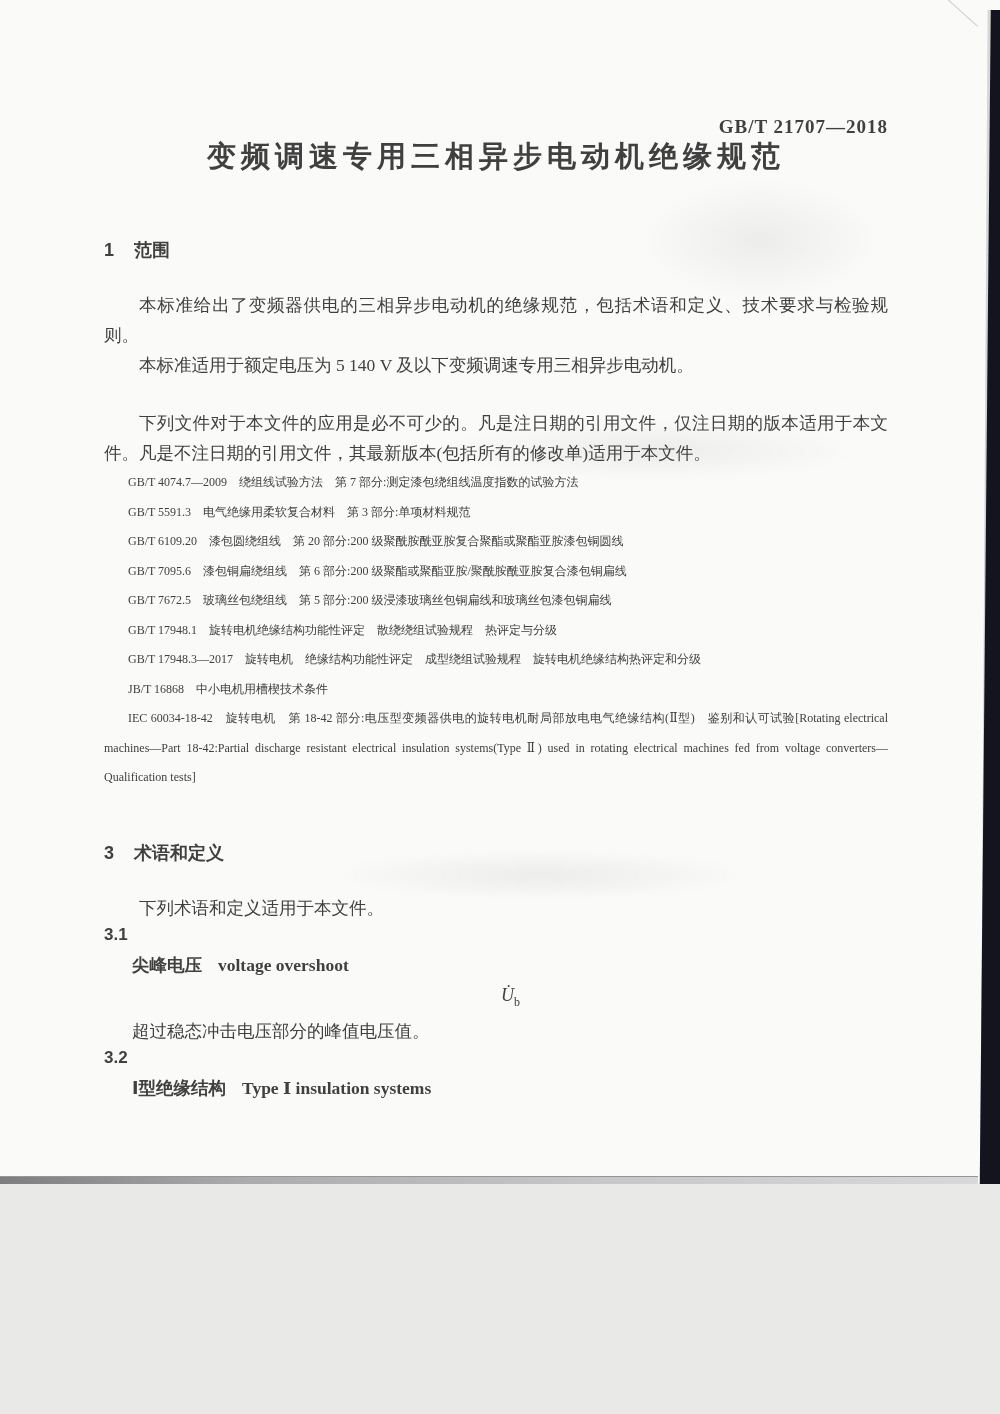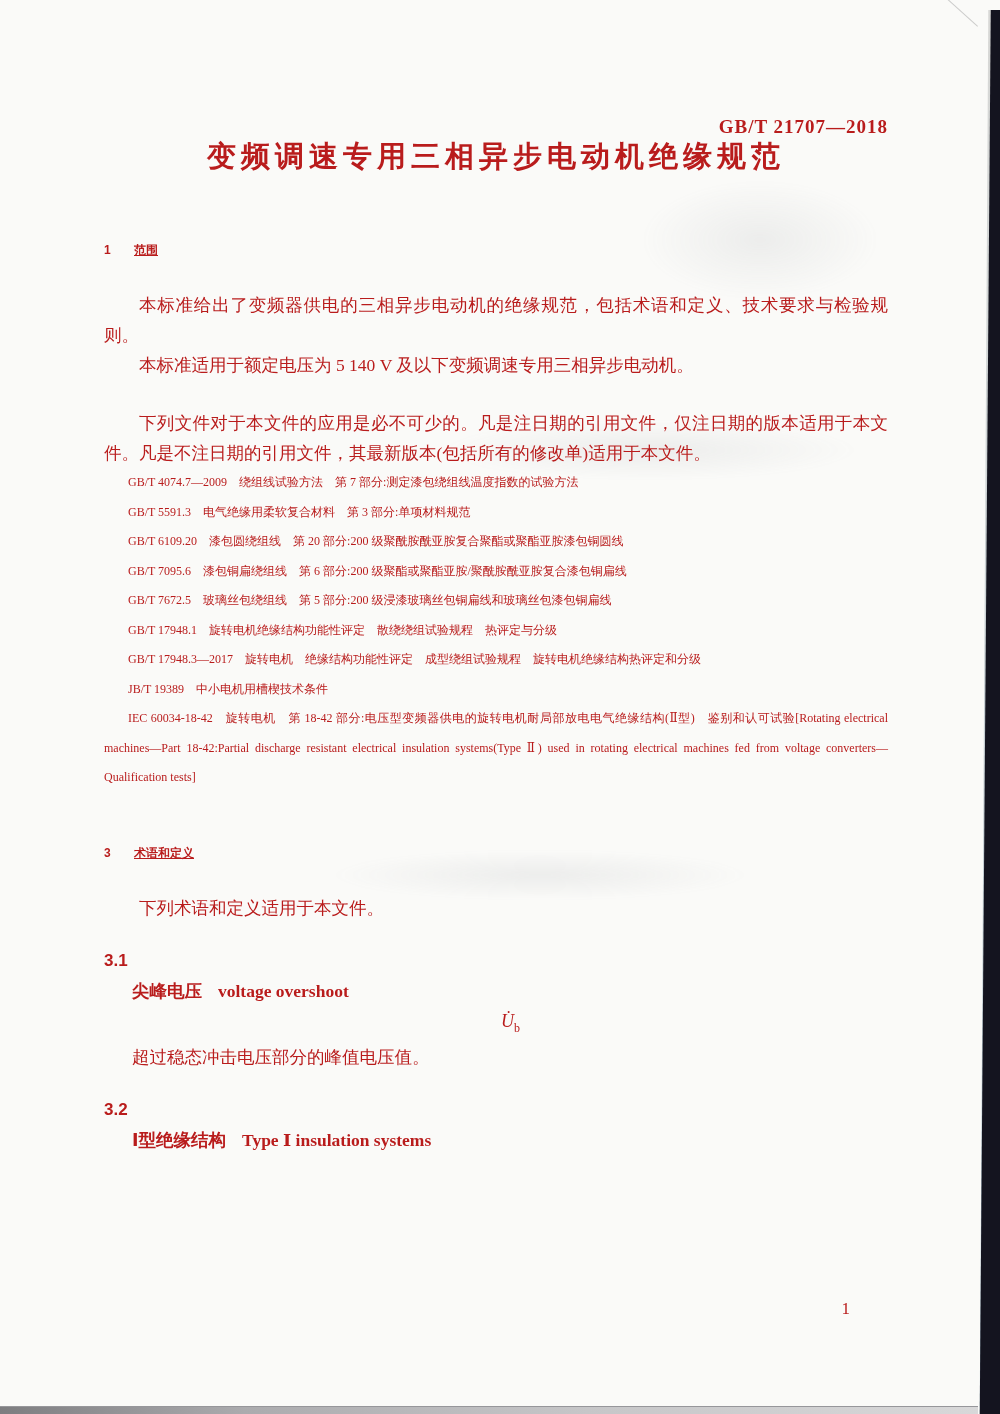--- a/index.html
+++ b/index.html
@@ -1,23 +1,23 @@
 <!DOCTYPE html>
 <html lang="zh"><head>
 <meta charset="utf-8">
 <style>
   html,body{margin:0;padding:0;background:#e9e9e7;}
   .page{
     position:relative;
-    width:1000px;height:1414px;
+    width:1000px;height:1184px;
     margin:0 auto;
     background:#fafaf8;
     overflow:hidden;
     font-family:"Liberation Serif","DejaVu Serif",serif;
-    color:#b91c1c;
+    color:#404040;
   }
   .content{
     position:relative;
     padding:116px 112px 0 104px;
     z-index:2;
   }
   .header-code{
     text-align:right;
     font-size:19px;
     font-weight:bold;
@@ -28,45 +28,43 @@
     text-align:center;
     font-family:"Liberation Sans","DejaVu Sans",sans-serif;
     font-size:29px;
     font-weight:bold;
     letter-spacing:5px;
     line-height:36px;
   }
   .sec-heading{
     margin-top:64px;
     font-family:"Liberation Sans","DejaVu Sans",sans-serif;
-    font-size:12px;
+    font-size:18px;
     font-weight:bold;
     line-height:24px;
-    text-decoration:underline;
   }
   .sec-heading .sec-num{display:inline-block;min-width:16px;}
   .sec-heading .sec-text{margin-left:14px;}
   .para{
     margin:28px 0 0 0;
     font-size:17.5px;
     line-height:30px;
     text-align:justify;
     text-indent:2em;
   }
   .para.tight{margin-top:0;}
   .ref-list{margin-top:0;}
   .ref-item{
     margin:0;
     font-size:12px;
     line-height:29.5px;
     text-align:justify;
     text-indent:2em;
   }
   .term-num{
-    margin-top:26px;
     font-size:17px;
     font-weight:bold;
     font-family:"Liberation Sans","DejaVu Sans",sans-serif;
     line-height:24px;
   }
   .term-line{
     margin-top:4px;
     padding-left:1.6em;
     font-size:17.5px;
     line-height:28px;
@@ -171,21 +169,21 @@
     <p class="para">下列文件对于本文件的应用是必不可少的。凡是注日期的引用文件，仅注日期的版本适用于本文件。凡是不注日期的引用文件，其最新版本(包括所有的修改单)适用于本文件。</p>
 
     <div class="ref-list">
       <p class="ref-item">GB/T 4074.7—2009　绕组线试验方法　第 7 部分:测定漆包绕组线温度指数的试验方法</p>
       <p class="ref-item">GB/T 5591.3　电气绝缘用柔软复合材料　第 3 部分:单项材料规范</p>
       <p class="ref-item">GB/T 6109.20　漆包圆绕组线　第 20 部分:200 级聚酰胺酰亚胺复合聚酯或聚酯亚胺漆包铜圆线</p>
       <p class="ref-item">GB/T 7095.6　漆包铜扁绕组线　第 6 部分:200 级聚酯或聚酯亚胺/聚酰胺酰亚胺复合漆包铜扁线</p>
       <p class="ref-item">GB/T 7672.5　玻璃丝包绕组线　第 5 部分:200 级浸漆玻璃丝包铜扁线和玻璃丝包漆包铜扁线</p>
       <p class="ref-item">GB/T 17948.1　旋转电机绝缘结构功能性评定　散绕绕组试验规程　热评定与分级</p>
       <p class="ref-item">GB/T 17948.3—2017　旋转电机　绝缘结构功能性评定　成型绕组试验规程　旋转电机绝缘结构热评定和分级</p>
-      <p class="ref-item">JB/T 19389　中小电机用槽楔技术条件</p>
+      <p class="ref-item">JB/T 16868　中小电机用槽楔技术条件</p>
       <p class="ref-item">IEC 60034-18-42　旋转电机　第 18-42 部分:电压型变频器供电的旋转电机耐局部放电电气绝缘结构(Ⅱ型)　鉴别和认可试验[Rotating electrical machines—Part 18-42:Partial discharge resistant electrical insulation systems(Type Ⅱ) used in rotating electrical machines fed from voltage converters—Qualification tests]</p>
     </div>
 
     <div class="sec-heading" style="margin-top:48px;">
       <span class="sec-num">3</span><span class="sec-text">术语和定义</span>
     </div>
     <p class="para">下列术语和定义适用于本文件。</p>
 
     <div>
       <div class="term-num">3.1</div>

